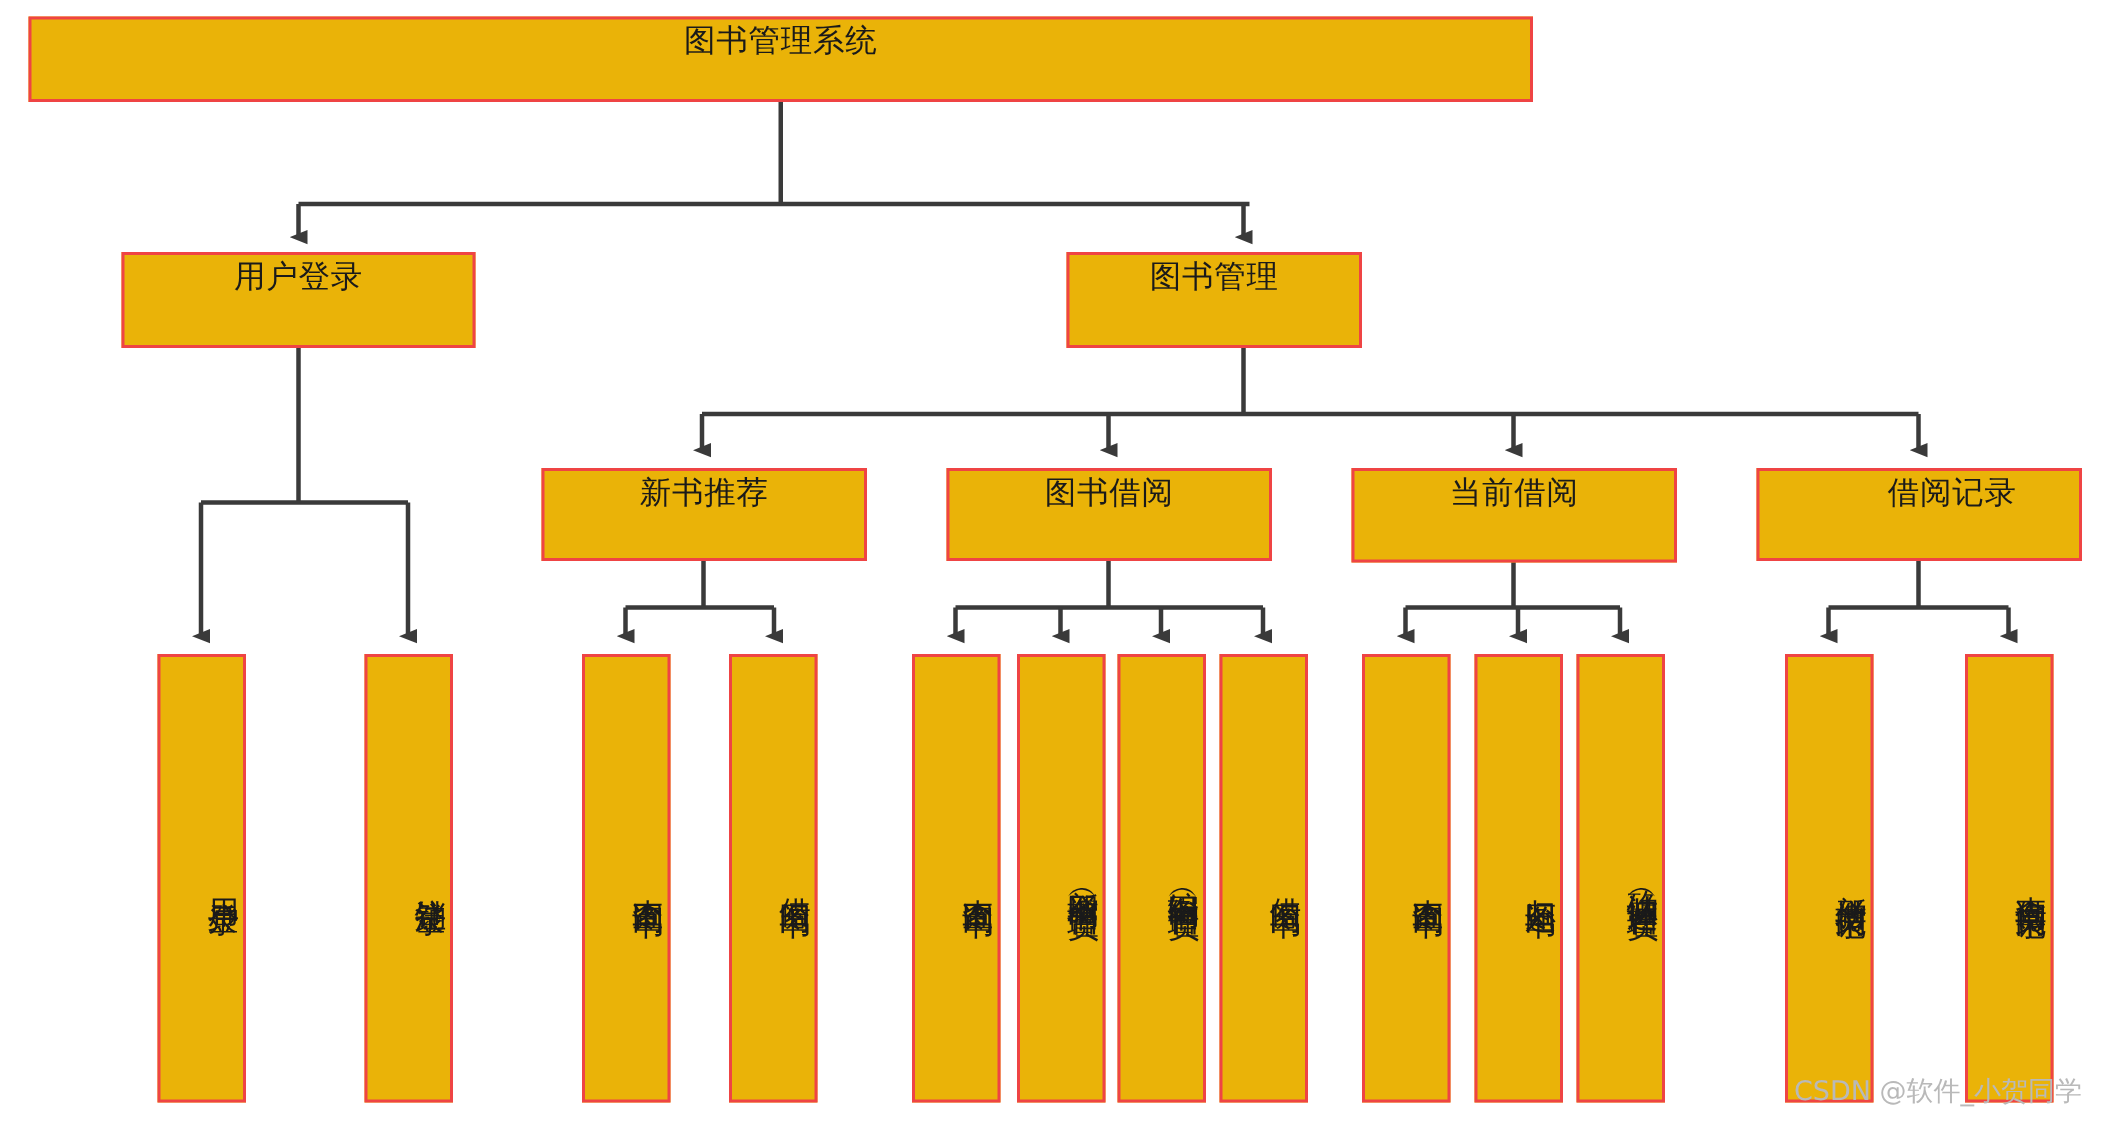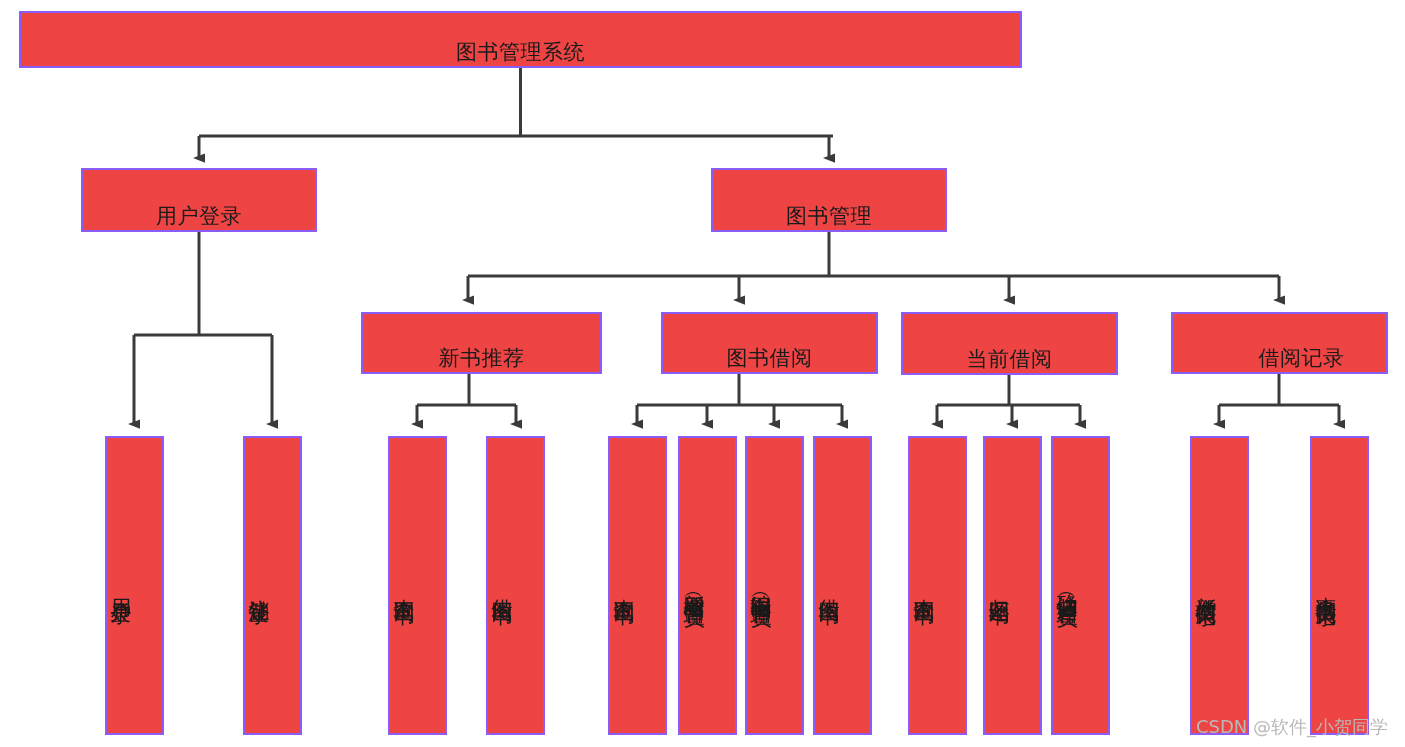--- a/index.html
+++ b/index.html
@@ -20,24 +20,24 @@
   #edges {
     position: absolute;
     left: 0;
     top: 0;
     width: 1405px;
     height: 747px;
   }
   .node {
     position: absolute;
     box-sizing: border-box;
-    border: 2px solid #8b5cf6;
-    background: #ef4444;
+    border: 2px solid #ef4444;
+    background: #eab308;
     display: flex;
-    align-items: flex-end;
+    align-items: flex-start;
     justify-content: center;
     color: #1a1a1a;
   }
   .node.horiz {
     font-size: 21px;
     letter-spacing: 0.5px;
   }
   .node.vert {
     writing-mode: vertical-rl;
     text-orientation: upright;
@@ -115,28 +115,28 @@
     </g>
   </svg>
 
   <div class="node horiz" id="node-root" style="left: 19px; top: 11px; width: 1003px; height: 57px;">
     <span>图书管理系统</span>
   </div>
 
   <div class="node horiz" id="node-l2-0" style="left: 81px; top: 168px; width: 236px; height: 64px;">
     <span>用户登录</span>
   </div>
-  <div class="node horiz" id="node-l2-1" style="left: 711px; top: 168px; width: 236px; height: 64px;">
+  <div class="node horiz" id="node-l2-1" style="left: 711px; top: 168px; width: 197px; height: 64px;">
     <span>图书管理</span>
   </div>
 
-  <div class="node horiz" id="node-l3-0" style="left: 361px; top: 312px; width: 241px; height: 62px;">
+  <div class="node horiz" id="node-l3-0" style="left: 361px; top: 312px; width: 217px; height: 62px;">
     <span>新书推荐</span>
   </div>
-  <div class="node horiz" id="node-l3-1" style="left: 631px; top: 312px; width: 217px; height: 62px; margin-left: 30px;">
+  <div class="node horiz" id="node-l3-1" style="left: 631px; top: 312px; width: 217px; height: 62px;">
     <span>图书借阅</span>
   </div>
   <div class="node horiz" id="node-l3-2" style="left: 901px; top: 312px; width: 217px; height: 63px;">
     <span>当前借阅</span>
   </div>
   <div class="node horiz" id="node-l3-3" style="left: 1171px; top: 312px; width: 217px; height: 62px; padding-left: 44px;">
     <span>借阅记录</span>
   </div>
 
   <div class="node vert" id="node-leaf-0" style="left: 105px; top: 436px; width: 59px; height: 299px;">

